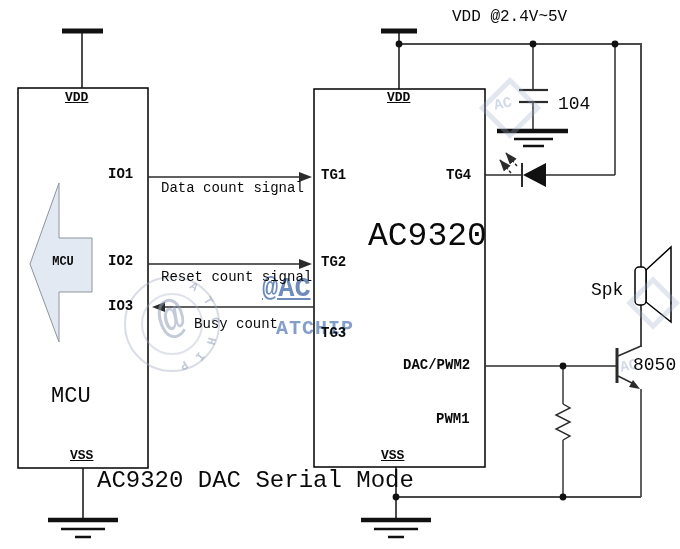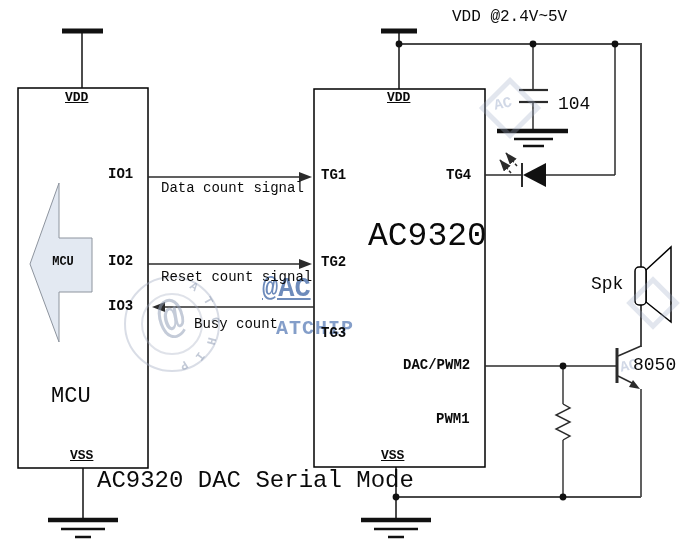--- a/index.html
+++ b/index.html
@@ -170,21 +170,21 @@
     <div class="wm-diamond" style="left:488px;top:86px;width:34px;height:34px;"></div>
     <div class="wm-ac-faint" style="left:494px;top:96px;">AC</div>
     <div class="wm-diamond" style="left:634px;top:284px;width:28px;height:28px;"></div>
     <div class="wm-ac-faint" style="left:620px;top:358px;">AC</div>
   </div>
 
   <div class="lbls">
 
     <div class="lbl vddrange" style="left:452px;top:9px;">VDD @2.4V~5V</div>
     <div class="lbl comp" style="left:558px;top:95px;">104</div>
-    <div class="lbl comp" style="left:591px;top:275px;">Spk</div>
+    <div class="lbl comp" style="left:591px;top:281px;">Spk</div>
     <div class="lbl comp" style="left:633px;top:356px;">8050</div>
 
     <div class="lbl pin-sm" style="left:65px;top:91px;">VDD</div>
     <div class="lbl pin" style="left:108px;top:167px;">IO1</div>
     <div class="lbl pin" style="left:108px;top:254px;">IO2</div>
     <div class="lbl pin" style="left:108px;top:299px;">IO3</div>
     <div class="lbl arrow-mcu" style="left:43px;top:256px;">MCU</div>
     <div class="lbl mcu-name" style="left:51px;top:385px;">MCU</div>
     <div class="lbl pin-sm" style="left:70px;top:449px;">VSS</div>
 

